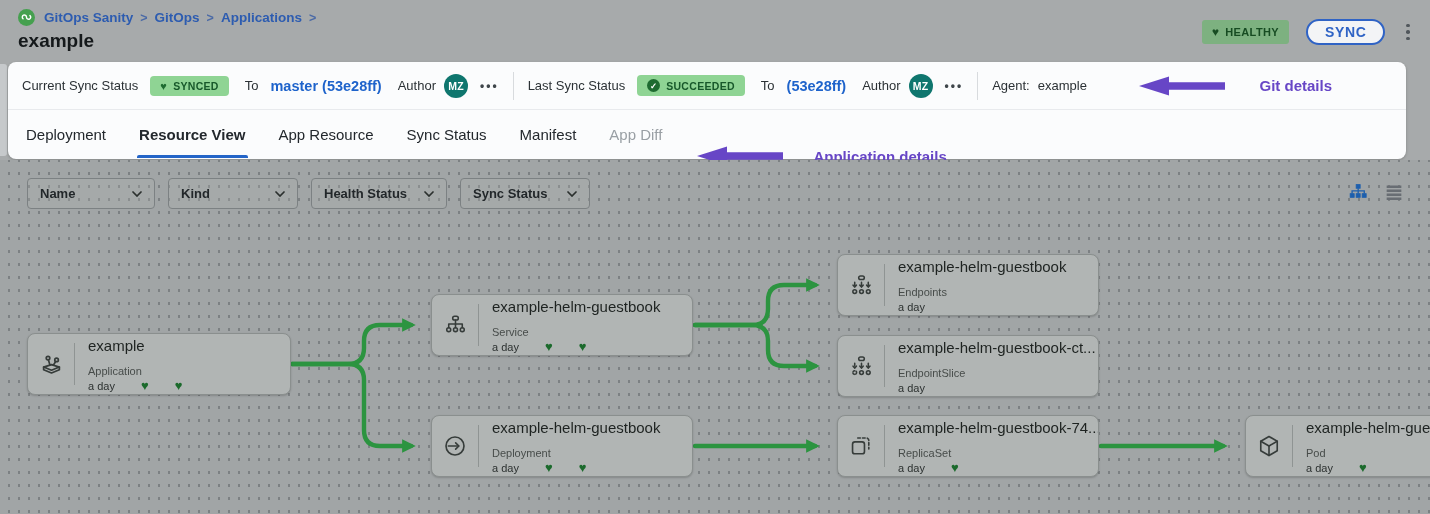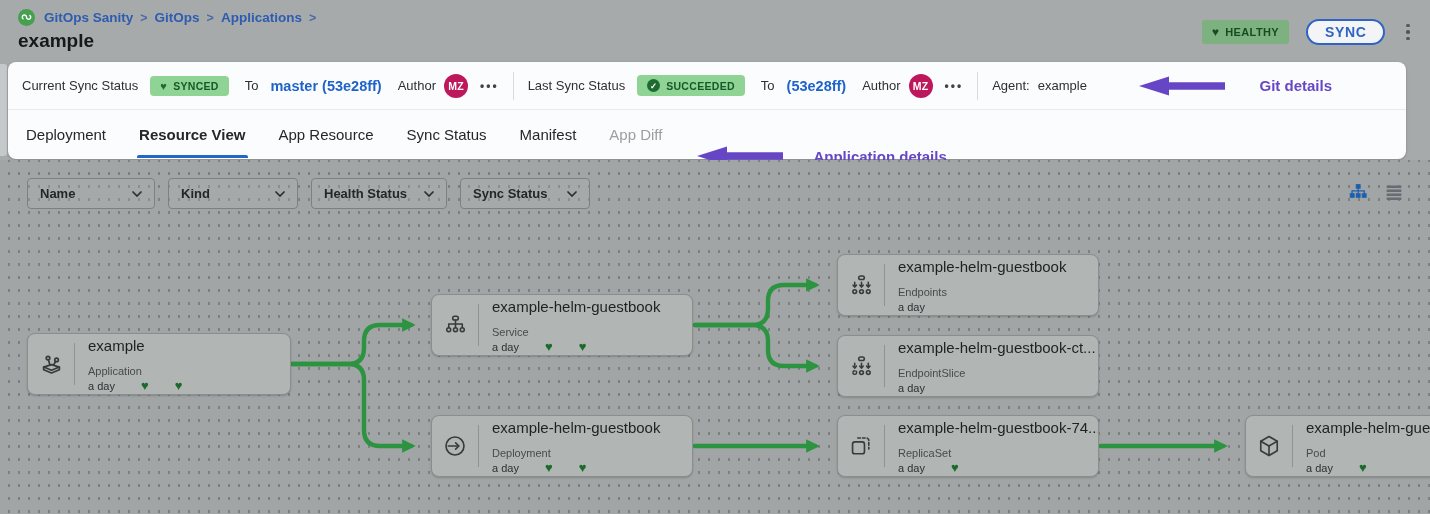--- a/index.html
+++ b/index.html
@@ -40,21 +40,21 @@
     border-bottom:1px solid #e8eaed; font-size:13px; color:#2b3135; }
   .status-row .lbl { white-space:nowrap; }
   .gap8 { margin-left:8px; } .gap12 { margin-left:12px; } .gap16 { margin-left:16px; }
   .badge { border-radius:4px; padding:4px 10px; font-size:10.5px; font-weight:700;
     letter-spacing:.3px; display:flex; align-items:center; gap:6px; white-space:nowrap; }
   .badge-green { background:#8fd494; color:#17582a; }
   .badge .heart { font-size:11px; color:#1d6b30; }
   .check-circle { width:13px; height:13px; border-radius:50%; background:#1d6b30; color:#fff;
     font-size:8.5px; font-weight:700; display:flex; align-items:center; justify-content:center; }
   .revision { color:#1e63cb; font-weight:700; font-size:14.5px; text-decoration:none; cursor:pointer; white-space:nowrap; }
-  .avatar { width:24px; height:24px; border-radius:50%; background:#be185d; color:#fff;
+  .avatar { width:24px; height:24px; border-radius:50%; background:#0f766e; color:#fff;
     font-size:10.5px; font-weight:700; display:flex; align-items:center; justify-content:center; letter-spacing:.3px; }
   .more-dots { color:#3f464b; font-weight:700; letter-spacing:2px; font-size:12px; cursor:pointer; }
   .vdivider { width:1px; height:28px; background:#d8dbde; margin:0 14px; }
 
   .annotation-group { display:flex; align-items:center; }
   .annotation-text { color:#6746c6; font-weight:700; font-size:15px; white-space:nowrap; }
 
   
   .tabs-row { height:48px; display:flex; align-items:center; padding:0 0 0 18px; position:relative; }
   .tab { font-size:15px; color:#23282d; margin-right:33px; cursor:pointer; position:relative;

